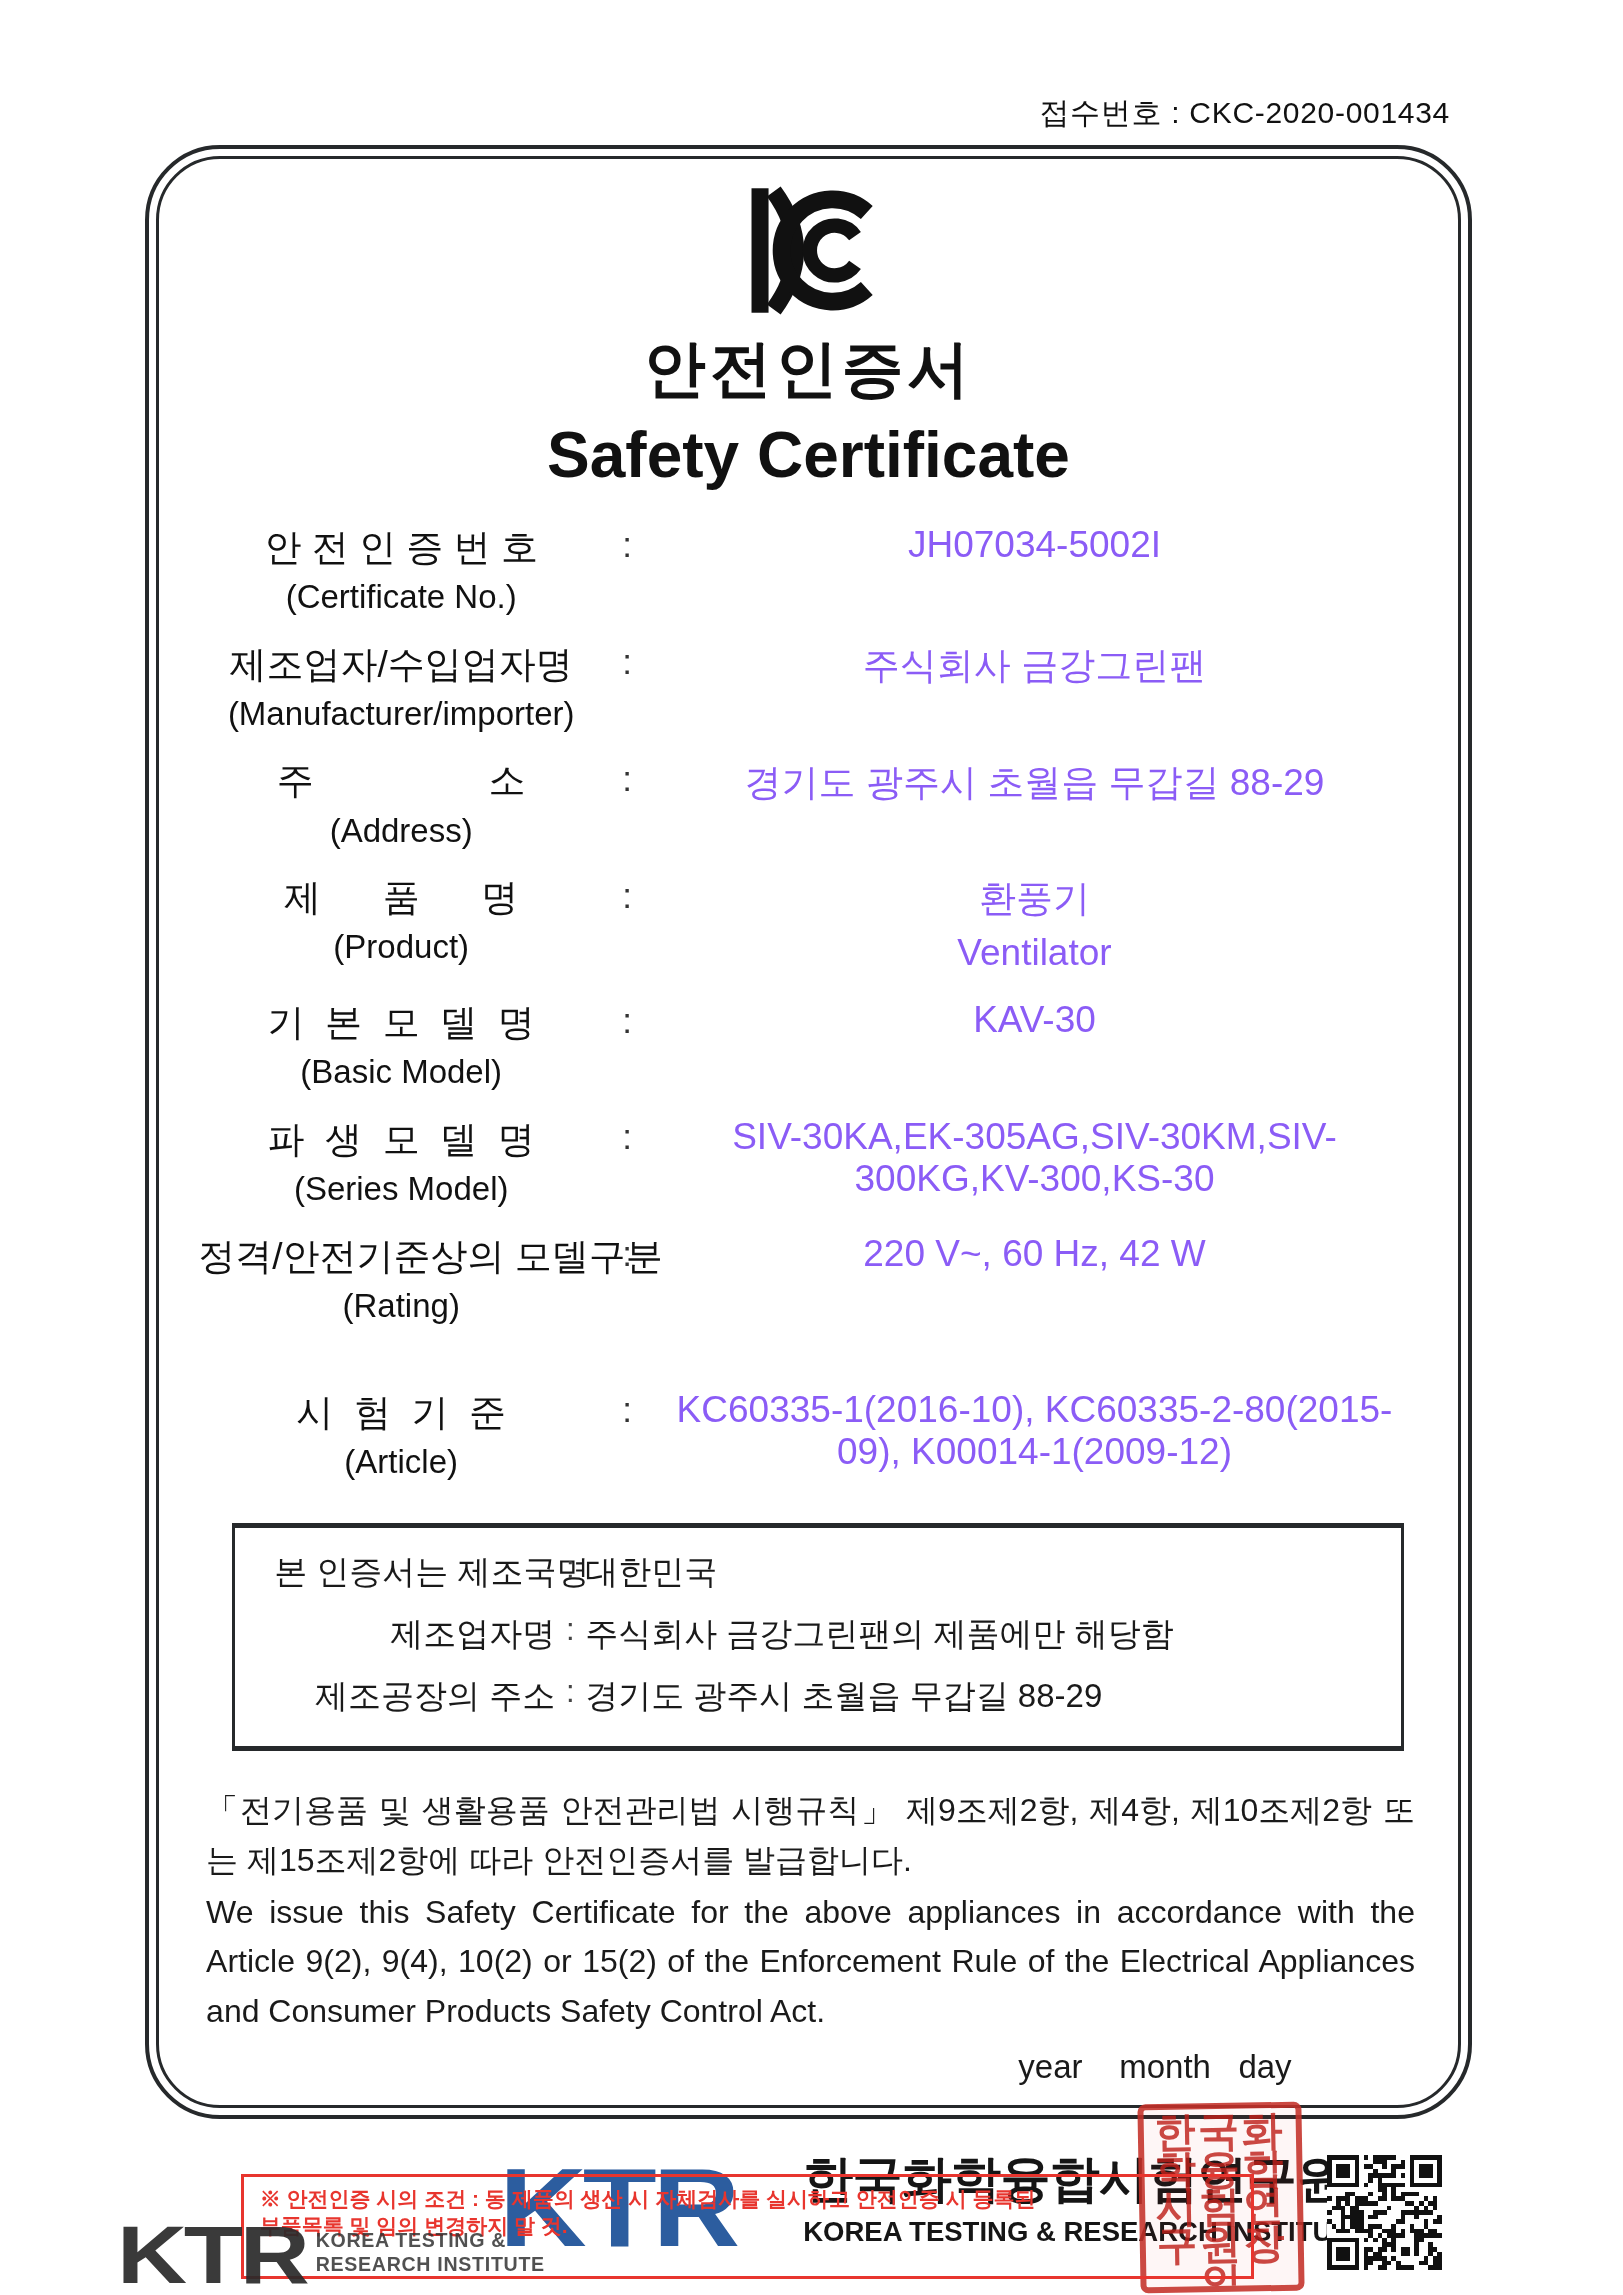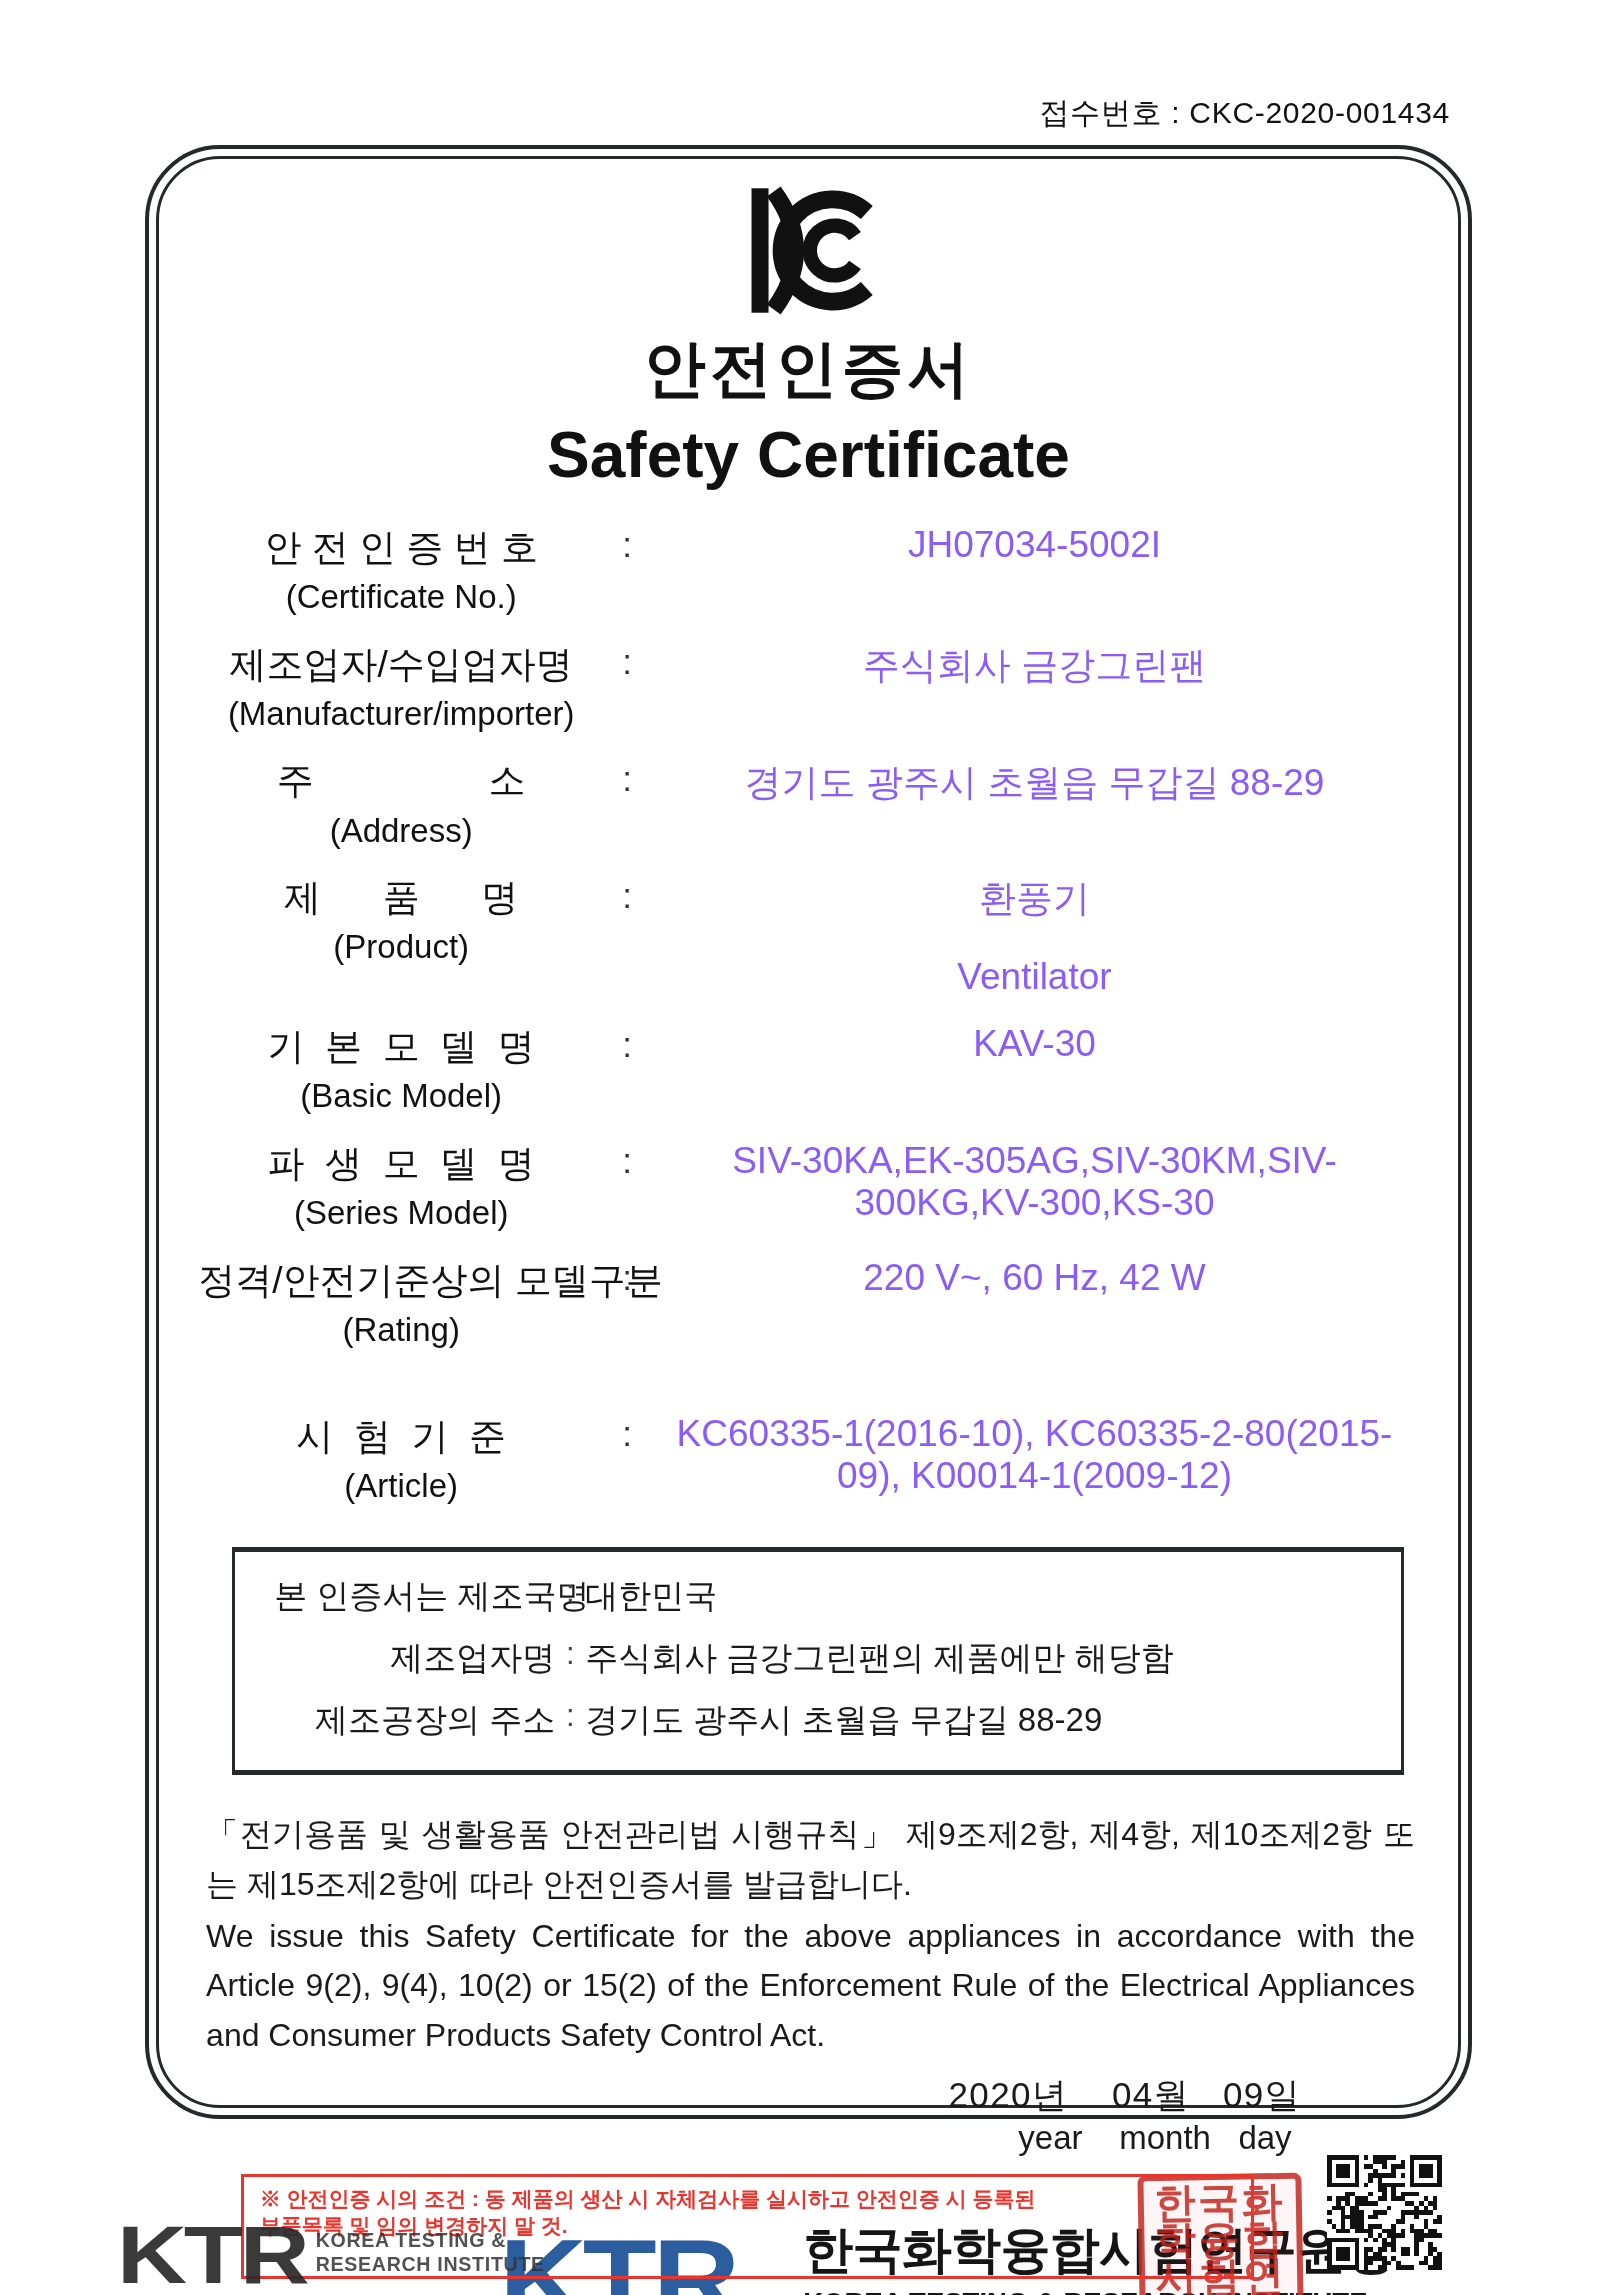--- a/index.html
+++ b/index.html
@@ -26,21 +26,21 @@
   .title-en { text-align:center; font-size:64px; font-weight:bold; margin-top:6.5px; color:#111; }
 
   .fields { margin-top:31px; }
   .field-row { display:grid; grid-template-columns:406px 46px 1fr; align-items:start; margin-bottom:23.6px; }
   .field-row.gap-lg { margin-top:63px; }
   .f-label { text-align:center; }
   .f-label .kr { font-size:37px; white-space:pre; color:#111; }
   .f-label .en { font-size:33px; margin-top:5.2px; color:#111; }
   .f-colon { font-size:35px; text-align:center; padding-top:2.6px; color:#333; }
   .f-value { font-size:37px; padding-top:1.3px; letter-spacing:0px; color:#8b5cf6;text-align:center; }
-  .f-value .second { margin-top:32px; }
+  .f-value .second { margin-top:8px; }
 
   .certify-box {
     margin:42px 3.9px 0 34px; border:3.3px solid #26292b; border-top-width:5.9px; border-bottom-width:5.9px;
     box-sizing:border-box; width:1172px; height:228px; padding:22px 19.6px 0 39px;
   }
   .cb-row { display:grid; grid-template-columns:281px 30px 1fr; margin-bottom:17px; }
   .cb-label { text-align:right; font-size:33px; white-space:pre; }
   .cb-colon { text-align:center; font-size:31px; color:#444; }
   .cb-value { font-size:33px; }
 
@@ -205,21 +205,20 @@
           <div class="cb-value">경기도 광주시 초월읍 무갑길 88-29</div>
         </div>
       </div>
 
       <div class="legal">
         <div class="kr">「전기용품 및 생활용품 안전관리법 시행규칙」  제9조제2항, 제4항, 제10조제2항 또는 제15조제2항에 따라 안전인증서를 발급합니다.</div>
         <div class="en">We issue this Safety Certificate for the above appliances in accordance with the Article 9(2), 9(4), 10(2) or 15(2) of the Enforcement Rule of the Electrical Appliances and Consumer Products Safety Control Act.</div>
       </div>
 
       <div class="date-block">
-        <div class="date-line">2020년    04월   09일</div>
         <div class="date-sub">year    month   day</div>
       </div>
 
       <div class="issuer">
         <div class="ktr-logo-main">KTR</div>
         <div class="issuer-names">
           <div class="issuer-kr">한국화학융합시험연구원장</div>
           <div class="issuer-en">KOREA TESTING &amp; RESEARCH INSTITUTE</div>
         </div>
         <div class="stamp">

